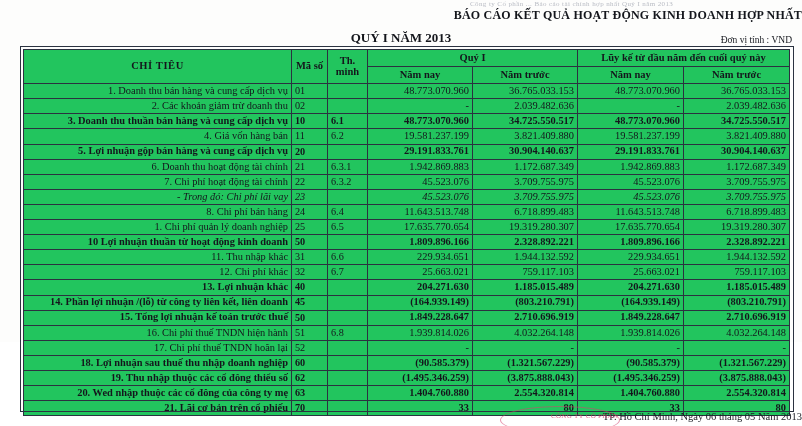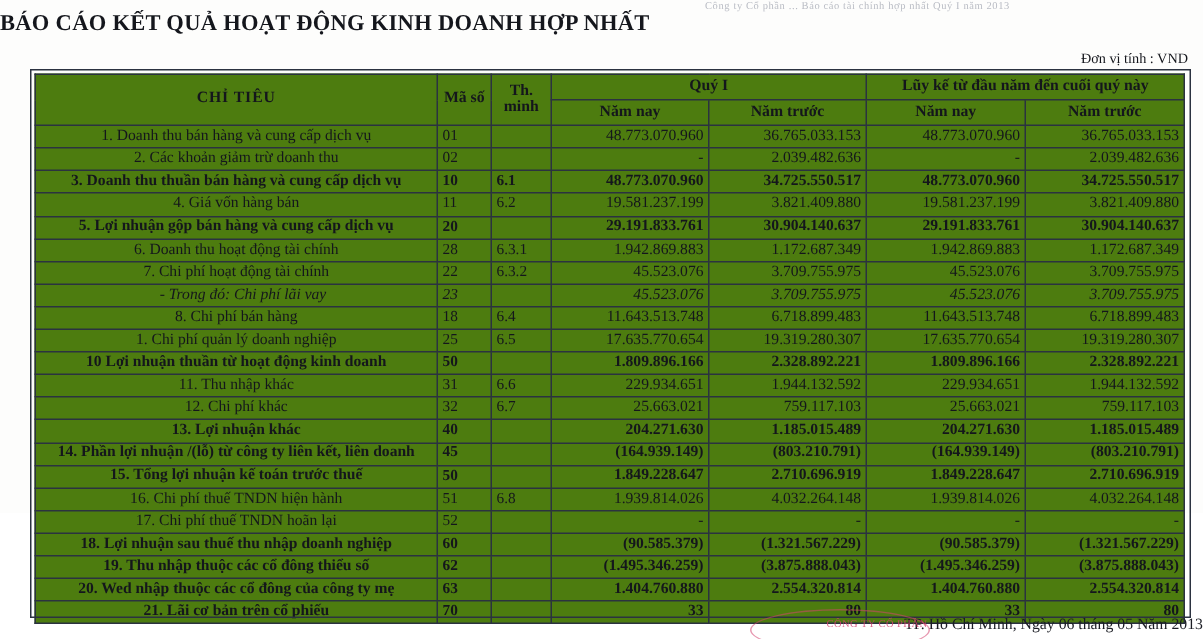--- a/index.html
+++ b/index.html
@@ -33,22 +33,22 @@
     letter-spacing: .4px;
     white-space: nowrap;
     overflow: hidden;
     font-family: "Liberation Serif", serif;
   }
   .doc-title {
     position: absolute;
     top: 8px;
     left: 0;
     width: 802px;
-    text-align: left;
-    font-size: 15px;
+    text-align: right;
+    font-size: 12px;
     font-weight: bold;
     letter-spacing: .2px;
     white-space: nowrap;
   }
   .doc-subtitle {
     position: absolute;
     top: 30px;
     left: 0;
     width: 802px;
     text-align: center;
@@ -65,21 +65,21 @@
   }
 
   table.fin {
     position: absolute;
     top: 49px;
     left: 23px;
     width: 766px;
     border-collapse: collapse;
     table-layout: fixed;
     font-size: 10.3px;
-    background: #4d7c0f;
+    background: #22c55e;
     padding-left: 48px;
   }
   table.fin th, table.fin td {
     border: 1px solid #2b3240;
     padding: 0 3px;
     line-height: 1.0;
     height: 14.1px;
     vertical-align: middle;
     overflow: hidden;
     white-space: nowrap;
@@ -88,21 +88,21 @@
     text-align: center;
     font-weight: bold;
     font-size: 10.5px;
     padding: 1px 2px;
   }
   th.h-chitieu { font-size: 11.5px; letter-spacing: .6px; }
   th.h-group  { font-size: 10.8px; }
   th.h-sub    { font-size: 10.3px; }
 
   td.c-label {
-    text-align: center;
+    text-align: right;
     padding-left: 4px;
     font-size: 10.4px;
   }
   td.c-code, td.c-note {
     text-align: left;
     font-size: 10.2px;
   }
   td.c-num {
     text-align: right;
     padding-right: 4px;
@@ -158,20 +158,21 @@
   }
 </style>
 </head>
 <body>
 
 <div class="page">
 
   <div class="top-stub">Công ty Cổ phần ... Báo cáo tài chính hợp nhất Quý I năm 2013</div>
 
   <div class="doc-title">BÁO CÁO KẾT QUẢ HOẠT ĐỘNG KINH DOANH HỢP NHẤT</div>
+  <div class="doc-subtitle">QUÝ I NĂM 2013</div>
   <div class="unit-label">Đơn vị tính : VND</div>
 
   <table class="fin">
     <colgroup>
       <col style="width:268px">
       <col style="width:36px">
       <col style="width:40px">
       <col style="width:105px">
       <col style="width:105px">
       <col style="width:106px">
@@ -236,21 +237,21 @@
           <td class="c-label">5. Lợi nhuận gộp bán hàng và cung cấp dịch vụ</td>
           <td class="c-code">20</td>
           <td class="c-note"></td>
           <td class="c-num">29.191.833.761</td>
           <td class="c-num">30.904.140.637</td>
           <td class="c-num">29.191.833.761</td>
           <td class="c-num">30.904.140.637</td>
         </tr>
         <tr>
           <td class="c-label">6. Doanh thu hoạt động tài chính</td>
-          <td class="c-code">28</td>
+          <td class="c-code">21</td>
           <td class="c-note">6.3.1</td>
           <td class="c-num">1.942.869.883</td>
           <td class="c-num">1.172.687.349</td>
           <td class="c-num">1.942.869.883</td>
           <td class="c-num">1.172.687.349</td>
         </tr>
         <tr>
           <td class="c-label">7. Chi phí hoạt động tài chính</td>
           <td class="c-code">22</td>
           <td class="c-note">6.3.2</td>
@@ -263,21 +264,21 @@
           <td class="c-label">- Trong đó: Chi phí lãi vay</td>
           <td class="c-code">23</td>
           <td class="c-note"></td>
           <td class="c-num">45.523.076</td>
           <td class="c-num">3.709.755.975</td>
           <td class="c-num">45.523.076</td>
           <td class="c-num">3.709.755.975</td>
         </tr>
         <tr>
           <td class="c-label">8. Chi phí bán hàng</td>
-          <td class="c-code">18</td>
+          <td class="c-code">24</td>
           <td class="c-note">6.4</td>
           <td class="c-num">11.643.513.748</td>
           <td class="c-num">6.718.899.483</td>
           <td class="c-num">11.643.513.748</td>
           <td class="c-num">6.718.899.483</td>
         </tr>
         <tr>
           <td class="c-label">1. Chi phí quản lý doanh nghiệp</td>
           <td class="c-code">25</td>
           <td class="c-note">6.5</td>

